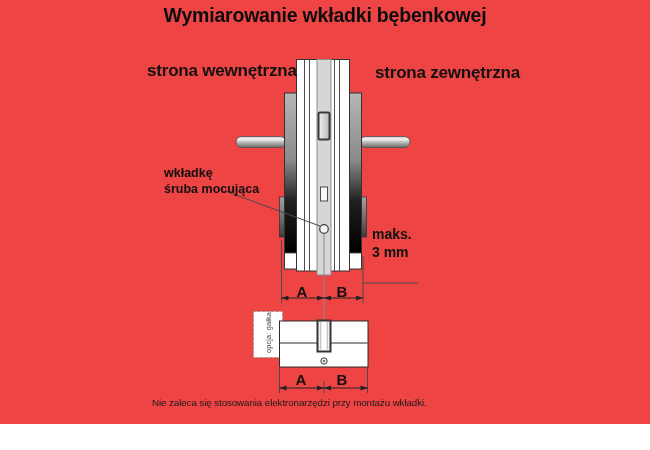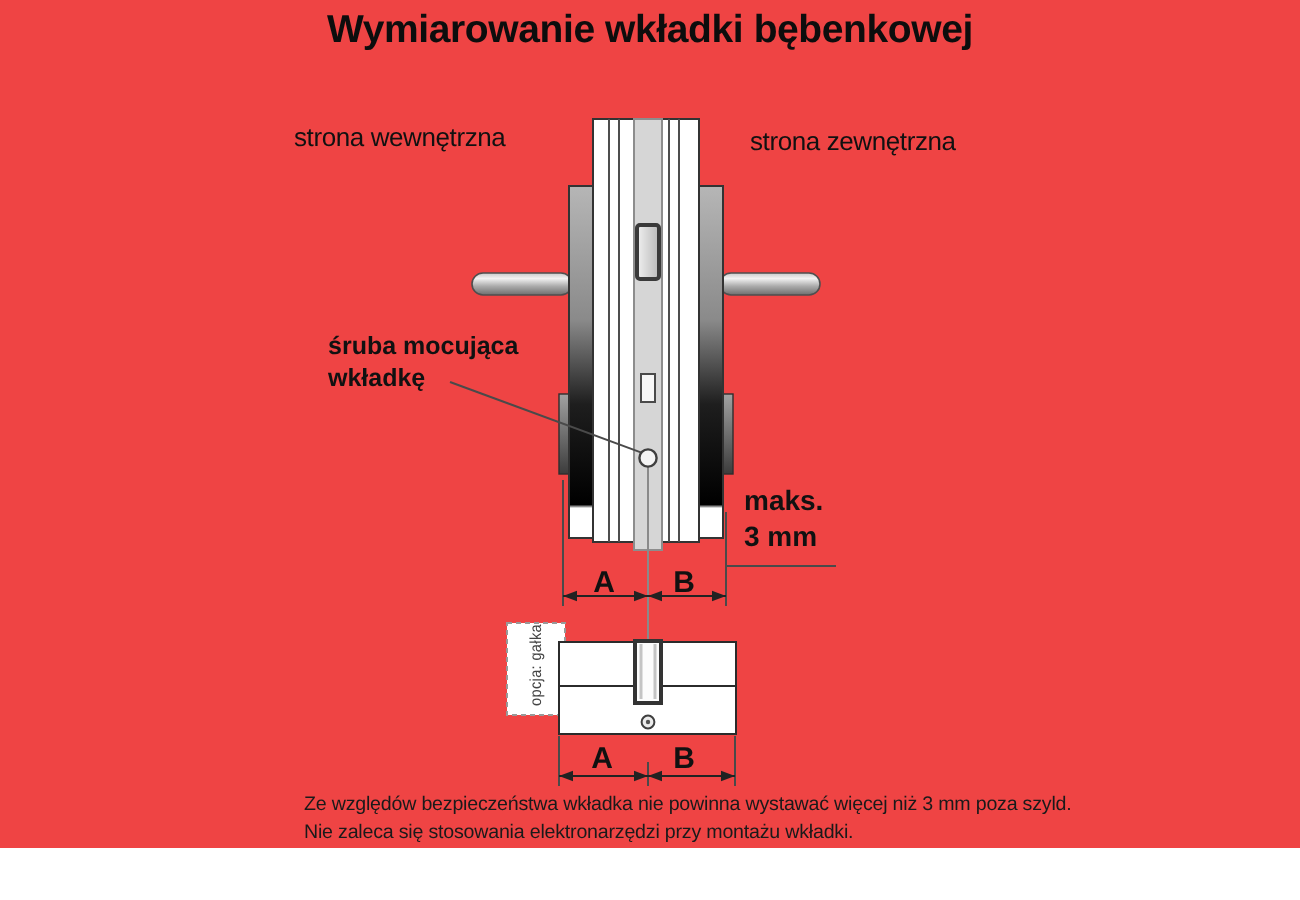--- a/index.html
+++ b/index.html
@@ -5,23 +5,23 @@
   html,body{margin:0;padding:0;background:#ffffff;}
   .canvas{
     position:relative;width:650px;height:424px;background:#ef4444;
     font-family:"Liberation Sans",sans-serif;color:#111;overflow:hidden;
   }
   .abs{position:absolute;}
   .title{
     top:4px;left:0;width:650px;text-align:center;
     font-size:19.5px;font-weight:700;letter-spacing:-0.2px;color:#0d0d0d;
   }
-  .side-label{font-size:13px;font-weight:400;letter-spacing:-0.2px;white-space:nowrap;}
+  .side-label{font-size:17px;font-weight:700;letter-spacing:-0.2px;white-space:nowrap;}
   .screw-label{left:164px;top:165px;font-size:12.5px;font-weight:700;line-height:16px;white-space:nowrap;}
-  .maks-label{left:372px;top:242px;font-size:14px;font-weight:700;line-height:17.5px;white-space:nowrap;}
+  .maks-label{left:372px;top:226px;font-size:14px;font-weight:700;line-height:17.5px;white-space:nowrap;}
   .dim-letter{width:20px;text-align:center;font-size:15px;font-weight:700;}
   .note{left:152px;top:396px;width:470px;}
   .note-heading{font-size:11.5px;font-weight:700;margin-bottom:3px;}
   .note-line{font-size:9.8px;line-height:14.3px;letter-spacing:-0.1px;color:#1a1a1a;white-space:nowrap;}
   svg{position:absolute;left:0;top:0;}
 </style>
 </head>
 <body>
 
 <div class="canvas">
@@ -107,32 +107,31 @@
     <polygon points="324,388 331,385.4 331,390.6" fill="#222222"></polygon>
     <polygon points="367.5,388 360.5,385.4 360.5,390.6" fill="#222222"></polygon>
   </svg>
 
   <div class="abs title">Wymiarowanie wkładki bębenkowej</div>
 
   <div class="abs side-label" style="left:147px;top:61px;">strona wewnętrzna</div>
   <div class="abs side-label" style="left:375px;top:63px;text-align:right;">strona zewnętrzna</div>
 
   <div class="abs screw-label">
+    <div>wkładkę</div>
     <div>śruba mocująca</div>
-    <div>wkładkę</div>
   </div>
 
   <div class="abs maks-label">
     <div>maks.</div>
     <div>3 mm</div>
   </div>
 
   <div class="abs dim-letter" style="left:292px;top:283px;">A</div>
   <div class="abs dim-letter" style="left:332px;top:283px;">B</div>
   <div class="abs dim-letter" style="left:291px;top:371px;">A</div>
   <div class="abs dim-letter" style="left:332px;top:371px;">B</div>
 
   <div class="abs note">
-    <div class="note-line">Ze względów bezpieczeństwa wkładka nie powinna wystawać więcej niż 3 mm poza szyld.</div>
     <div class="note-line">Nie zaleca się stosowania elektronarzędzi przy montażu wkładki.</div>
   </div>
 
 </div>
 
 </body></html>

